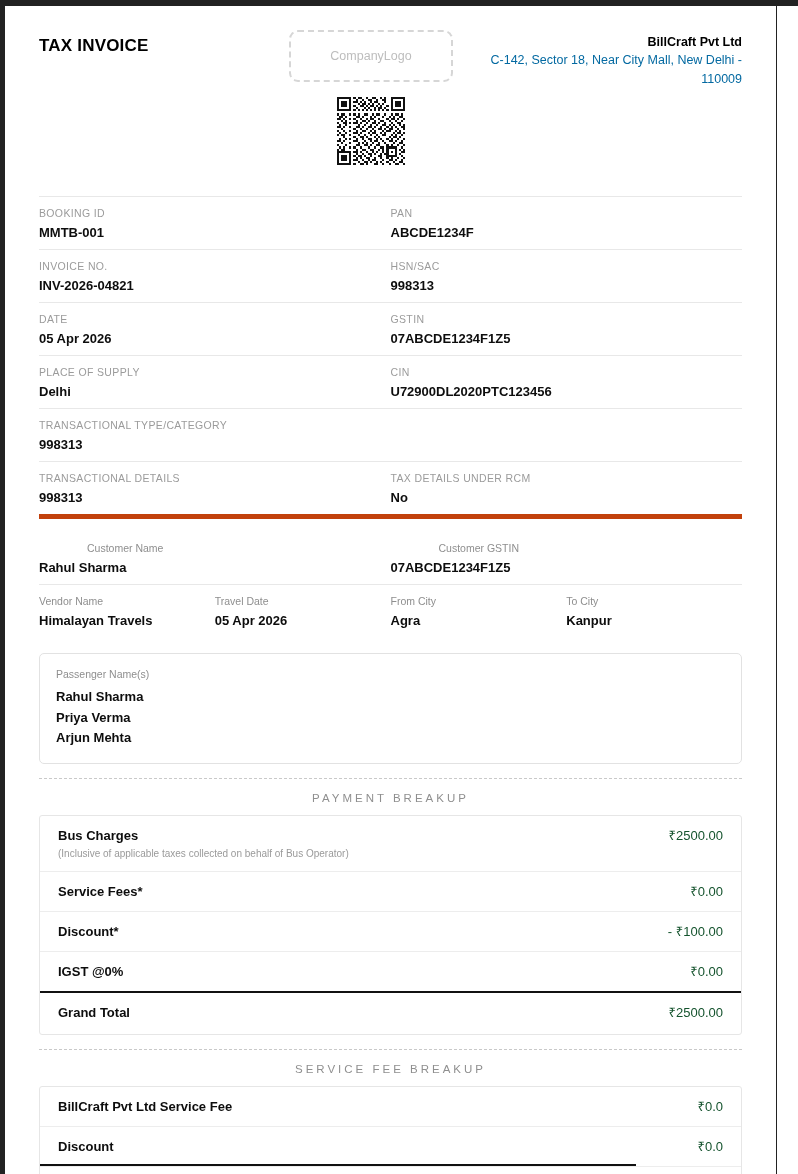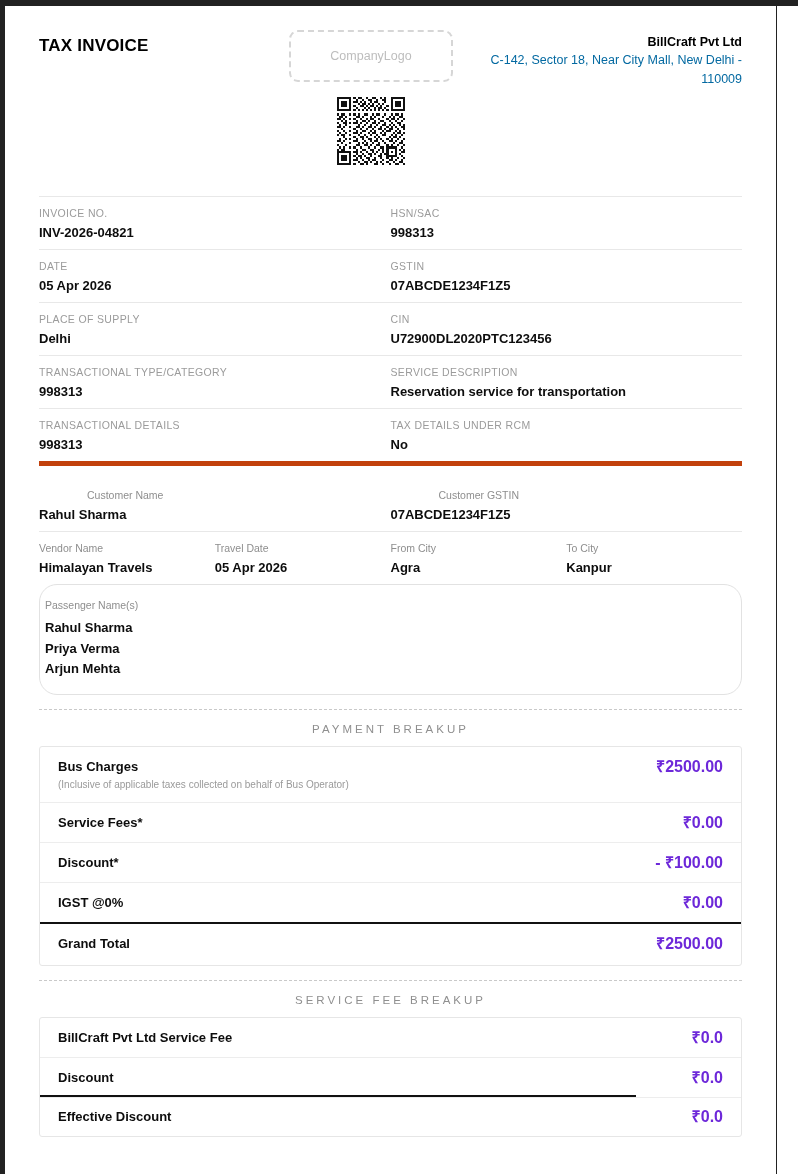--- a/index.html
+++ b/index.html
@@ -128,23 +128,24 @@
   }
 
   
   .cust-row { margin-top: 13px; }
   .cust-row .dlabel { font-size: 10.5px; letter-spacing: 0; color: #8e8e8e; margin-left: 48px; }
   .trip-row .dlabel { font-size: 10.5px; letter-spacing: 0; color: #8e8e8e; }
   .trip-row .dcell { flex: 1 1 25%; }
 
   
   .pass-card {
+    margin-top: 16px;
     border: 1px solid #e2e2e2;
-    border-radius: 18px;
-    padding: 12px 16px 14px 5px;
+    border-radius: 5px;
+    padding: 12px 16px 14px 16px;
   }
   .pass-label {
     font-size: 10.5px;
     color: #8e8e8e;
     line-height: 16px;
     margin-bottom: 5px;
   }
   .pass-name {
     font-size: 13px;
     font-weight: bold;
@@ -207,23 +208,23 @@
     line-height: 18px;
   }
   .bsub {
     font-size: 10px;
     font-weight: normal;
     color: #9a9a9a;
     line-height: 15px;
     margin-top: 1px;
   }
   .bamount {
-    font-size: 16px;
-    font-weight: bold;
-    color: #6d28d9;
+    font-size: 13px;
+    font-weight: normal;
+    color: #14532d;
     line-height: 18px;
     white-space: nowrap;
     padding-left: 16px;
   }
 </style>
 </head>
 <body>
 
 <div class="page-frame"></div>
 <div class="sheet-right-gutter"></div>
@@ -566,20 +567,30 @@
 
       <div class="company-col">
         <div class="company-name">BillCraft Pvt Ltd</div>
         <div class="company-addr">C-142, Sector 18, Near City Mall, New Delhi - 110009</div>
       </div>
     </div>
 
     <div class="details">
       <div class="drow">
         <div class="dcell">
+          <div class="dlabel">BOOKING ID</div>
+          <div class="dvalue">MMTB-001</div>
+        </div>
+        <div class="dcell">
+          <div class="dlabel">PAN</div>
+          <div class="dvalue">ABCDE1234F</div>
+        </div>
+      </div>
+      <div class="drow">
+        <div class="dcell">
           <div class="dlabel">INVOICE NO.</div>
           <div class="dvalue">INV-2026-04821</div>
         </div>
         <div class="dcell">
           <div class="dlabel">HSN/SAC</div>
           <div class="dvalue">998313</div>
         </div>
       </div>
       <div class="drow">
         <div class="dcell">
@@ -598,24 +609,20 @@
         </div>
         <div class="dcell">
           <div class="dlabel">CIN</div>
           <div class="dvalue">U72900DL2020PTC123456</div>
         </div>
       </div>
       <div class="drow">
         <div class="dcell">
           <div class="dlabel">TRANSACTIONAL TYPE/CATEGORY</div>
           <div class="dvalue">998313</div>
-        </div>
-        <div class="dcell">
-          <div class="dlabel">SERVICE DESCRIPTION</div>
-          <div class="dvalue">Reservation service for transportation</div>
         </div>
       </div>
       <div class="drow">
         <div class="dcell">
           <div class="dlabel">TRANSACTIONAL DETAILS</div>
           <div class="dvalue">998313</div>
         </div>
         <div class="dcell">
           <div class="dlabel">TAX DETAILS UNDER RCM</div>
           <div class="dvalue">No</div>

